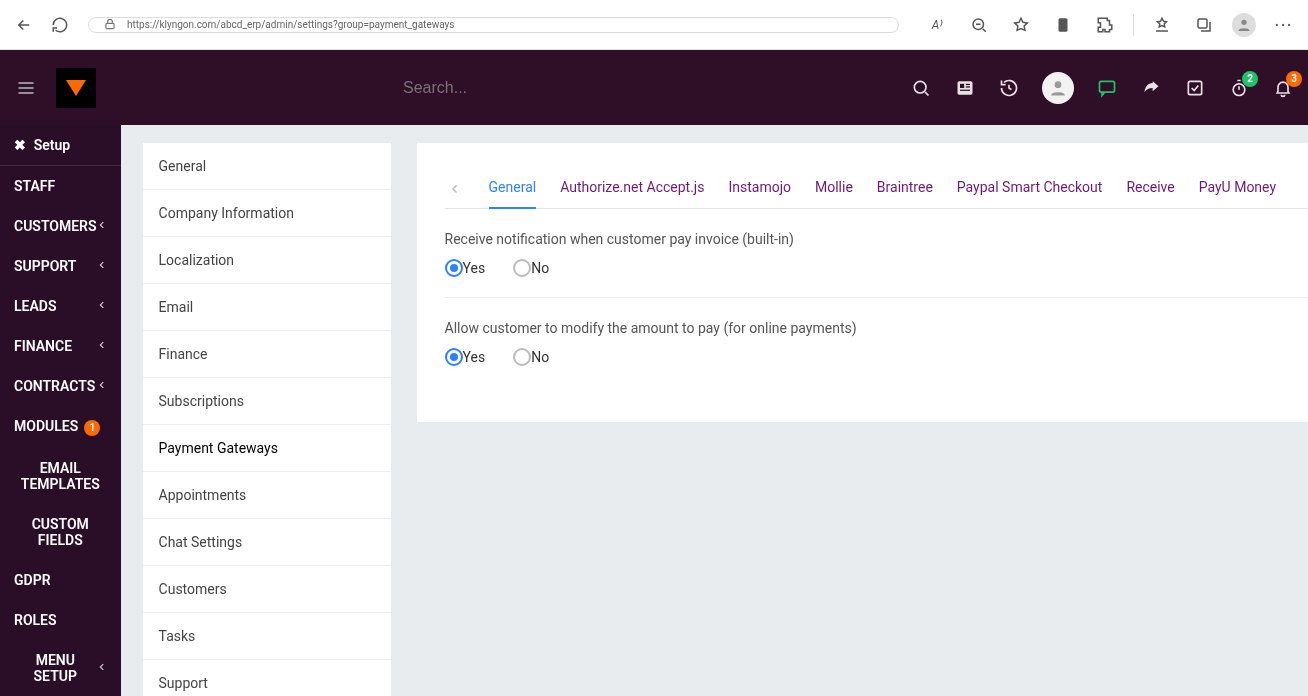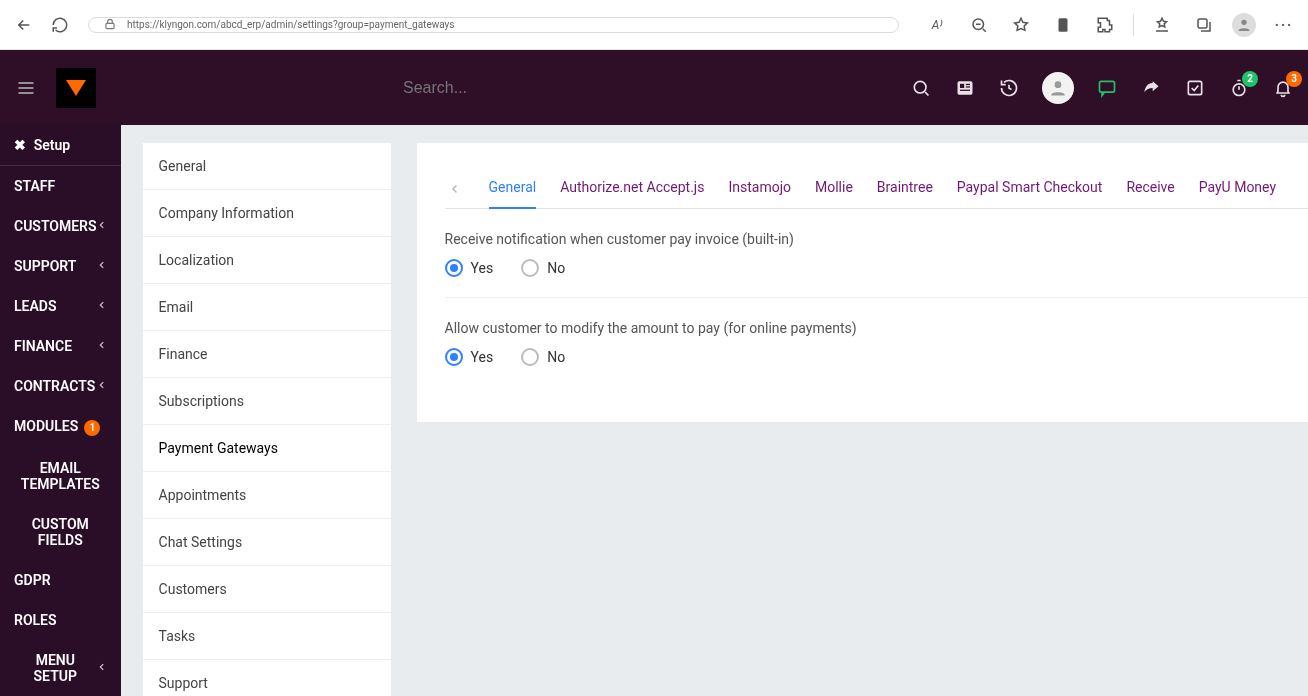--- a/index.html
+++ b/index.html
@@ -41,21 +41,21 @@
   .settings-item.active { color:#000000; }
   .panel { flex:1; background:#fff; padding:26px 28px 36px; }
   .tabs { display:flex; align-items:center; gap:24px; border-bottom:1px solid #e5e5e5; padding:0 4px 0 0; }
   .tab-scroll { color:#bbb; padding:0 4px; display:flex; align-items:center; cursor:pointer; }
   .tab { padding:10px 0 12px; color:#701a75; font-size:14px; cursor:pointer; white-space:nowrap; }
   .tab.active { color:#2f80ff; border-bottom:2px solid #2f80ff; margin-bottom:-1px; }
   .setting-block { padding:22px 0 20px; border-bottom:1px solid #eee; }
   .setting-block:last-child { border-bottom:none; }
   .setting-label { color:#555; font-size:14px; margin-bottom:12px; }
   .radio-row { display:flex; gap:28px; align-items:center; }
-  .radio { display:flex; align-items:center; gap:8px; cursor:pointer; }
+  .radio { display:flex; align-items:center; cursor:pointer; }
   .radio .circle { width:18px; height:18px; border-radius:50%; border:2px solid #2f80ff; display:flex; align-items:center; justify-content:center; }
   .radio.off .circle { border-color:#bbb; }
   .radio .dot { width:8px; height:8px; border-radius:50%; background:#2f80ff; }
 </style>
 </head>
 <body>
 
 <div class="browser-bar">
   <div class="bb-btn">
     <svg viewBox="0 0 24 24" fill="none" stroke="currentColor" stroke-width="2">

